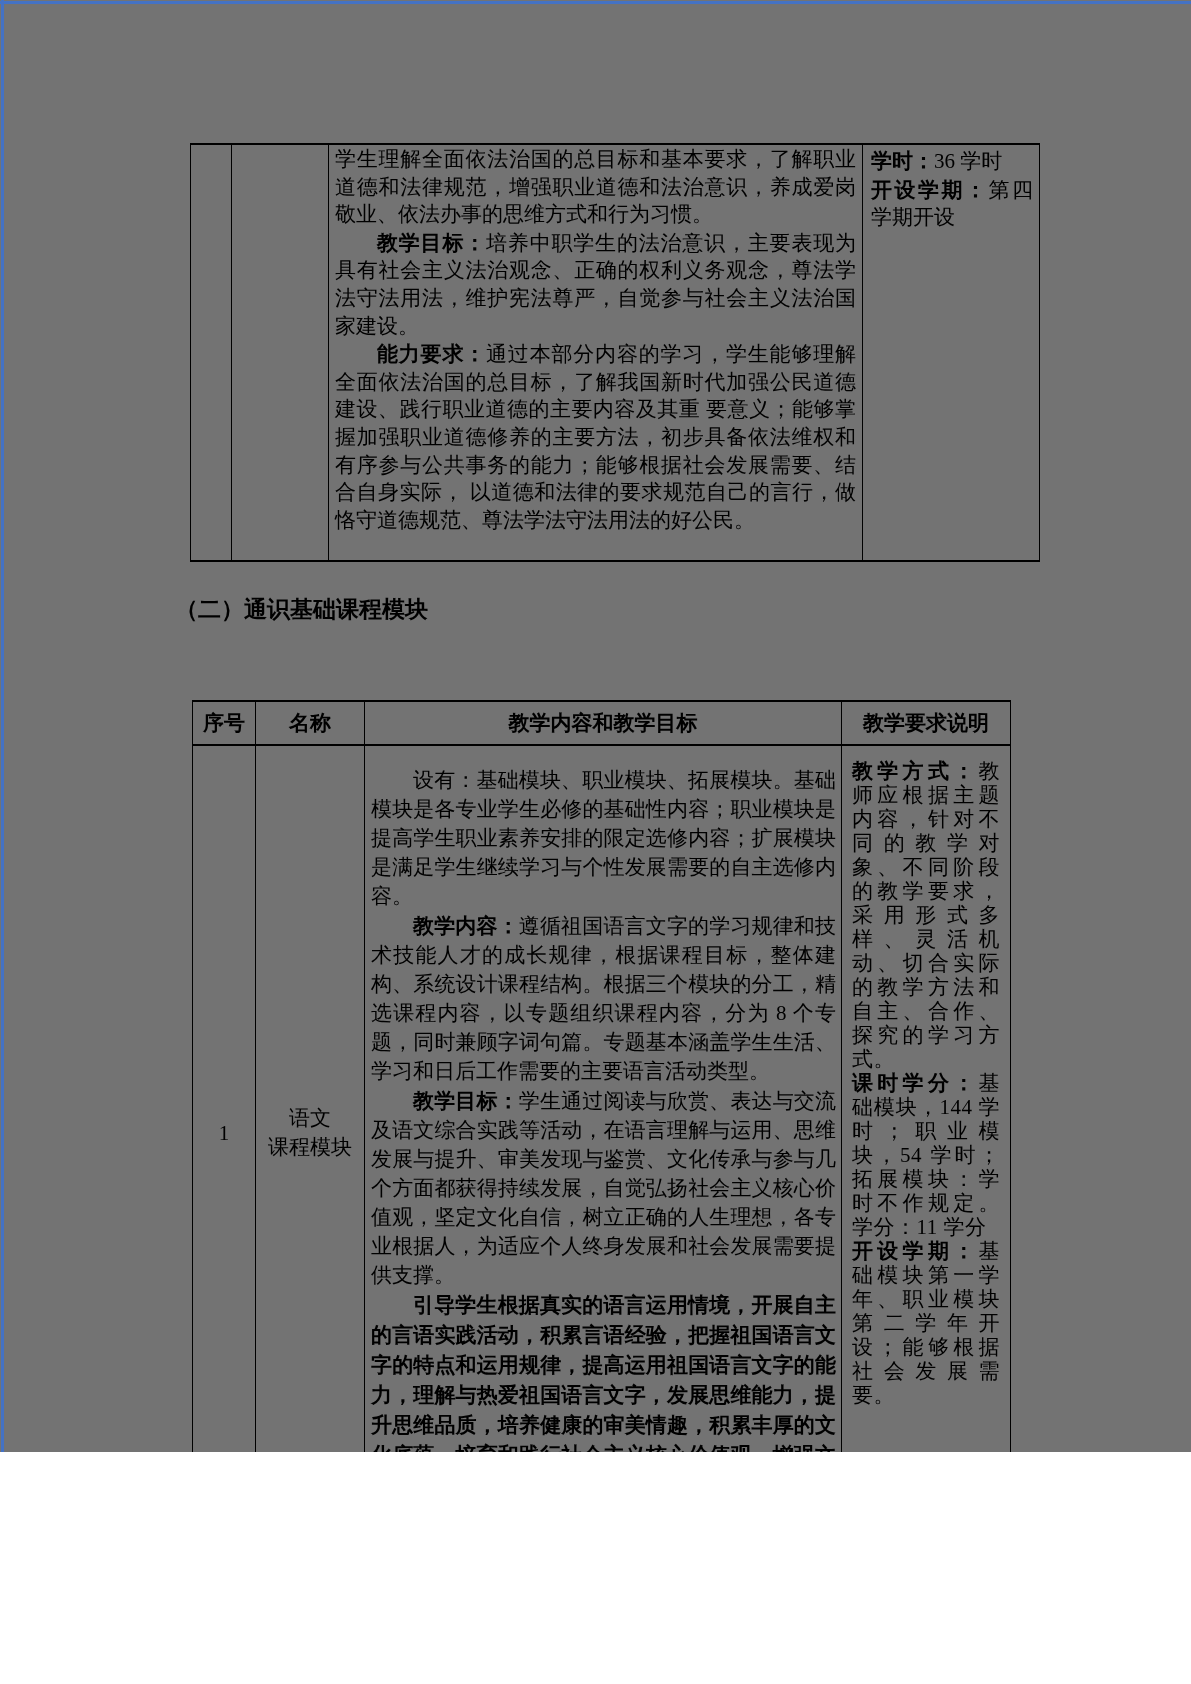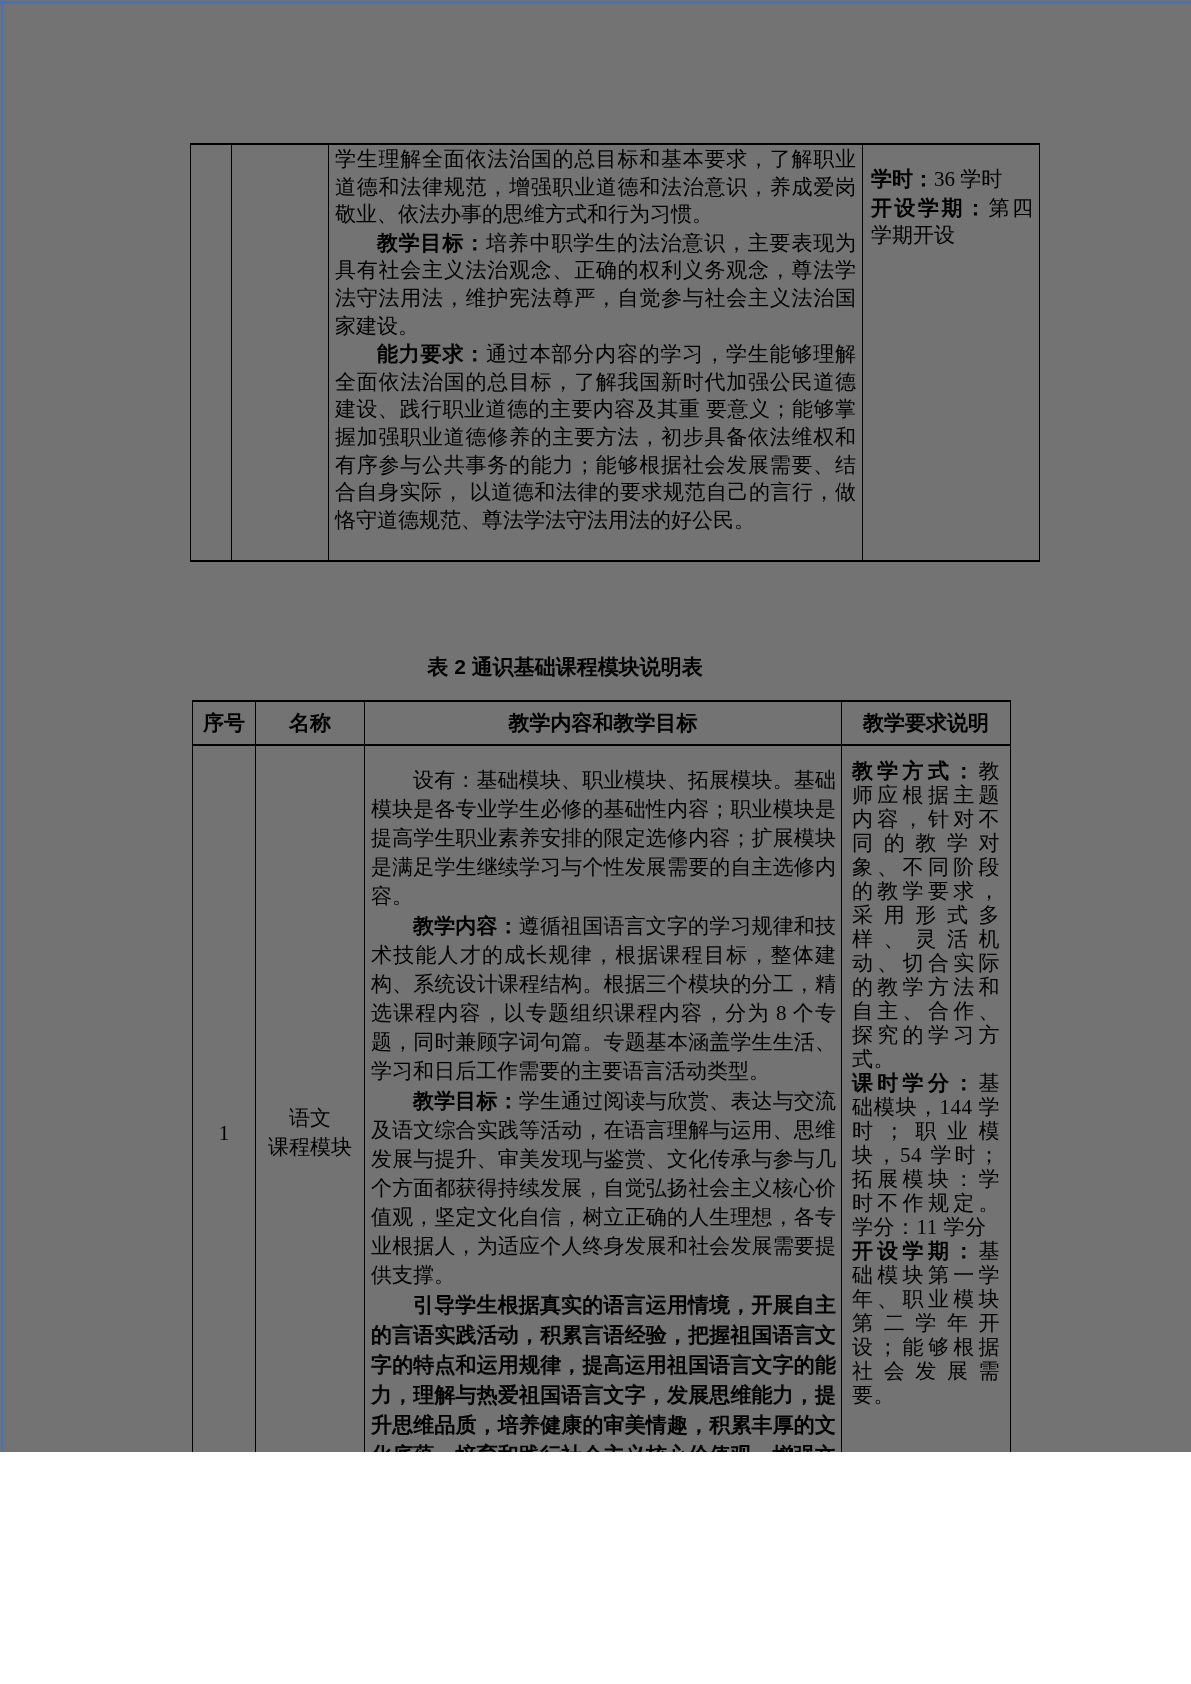--- a/index.html
+++ b/index.html
@@ -19,21 +19,21 @@
   td { border:1px solid #000; vertical-align:top; }
 
   
   .table1 { position:absolute; left:190px; top:143px; width:815px;
             border-top:2px solid #000; border-bottom:2px solid #000; }
   .table1 .c1 { width:38px; }
   .table1 .c2 { width:94px; }
   .table1 .c3 { width:521px; }
   .table1 .c4 { width:162px; }
   .t1-content { height:414px; padding:1px 6px 0 6px; }
-  .t1-req { padding:20px 6px 0 8px; }
+  .t1-req { padding:2px 6px 0 8px; }
 
   .body-text { font-size:21px; line-height:27.6px; text-align:justify; text-justify:inter-character; }
   .para { margin:0; }
   .indent { text-indent:2em; }
   b.lbl { font-family:"Liberation Sans", sans-serif; font-weight:700; }
 
   
   .section-heading {
     position:absolute; left:175px; top:594px; width:830px;
     font-family:"Liberation Sans", sans-serif;
@@ -96,22 +96,22 @@
       <td class="c4 t1-req">
         <div class="body-text">
           <p class="para"><b class="lbl">学时：</b><span>36 学时</span></p>
           <p class="para"><b class="lbl">开设学期：</b><span>第四学期开设</span></p>
         </div>
       </td>
     </tr>
   </tbody>
     </table>
 
+  <div class="section-heading">（二）通识基础课程模块</div>
 
-  <div class="table2-title">表 2 通识基础课程模块说明表</div>
 
   <table class="table2">
     <tbody>
         <tr>
       <th class="c1">序号</th>
       <th class="c2">名称</th>
       <th class="c3">教学内容和教学目标</th>
       <th class="c4">教学要求说明</th>
     </tr>
     <tr>

